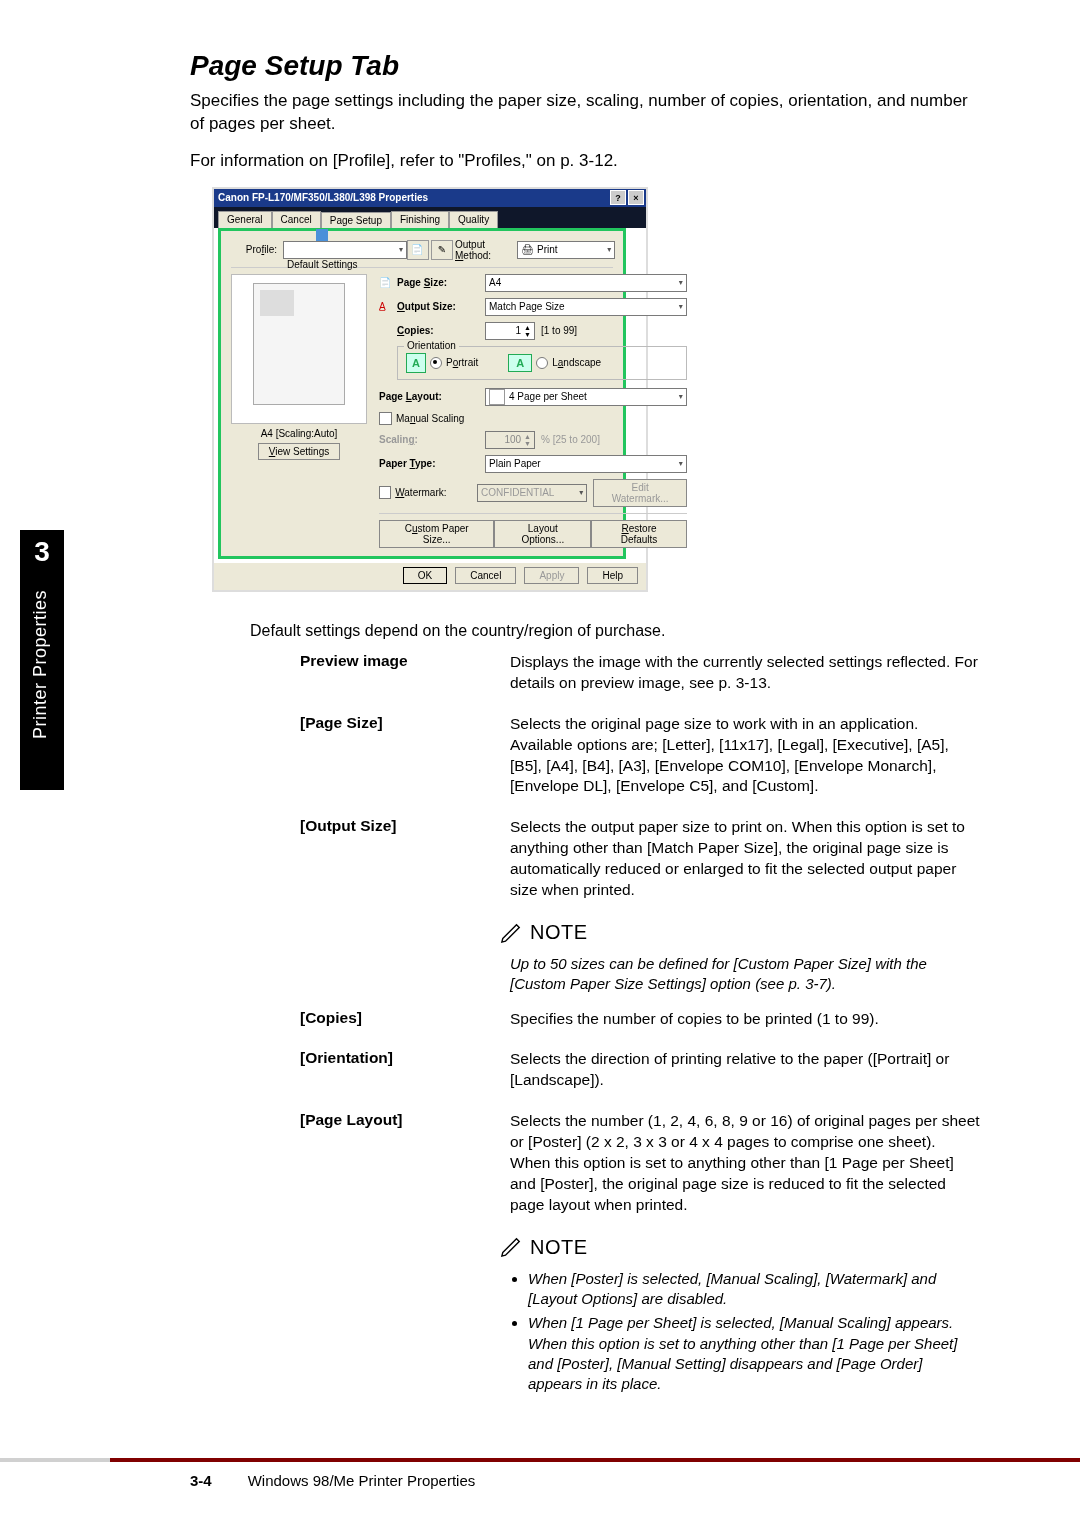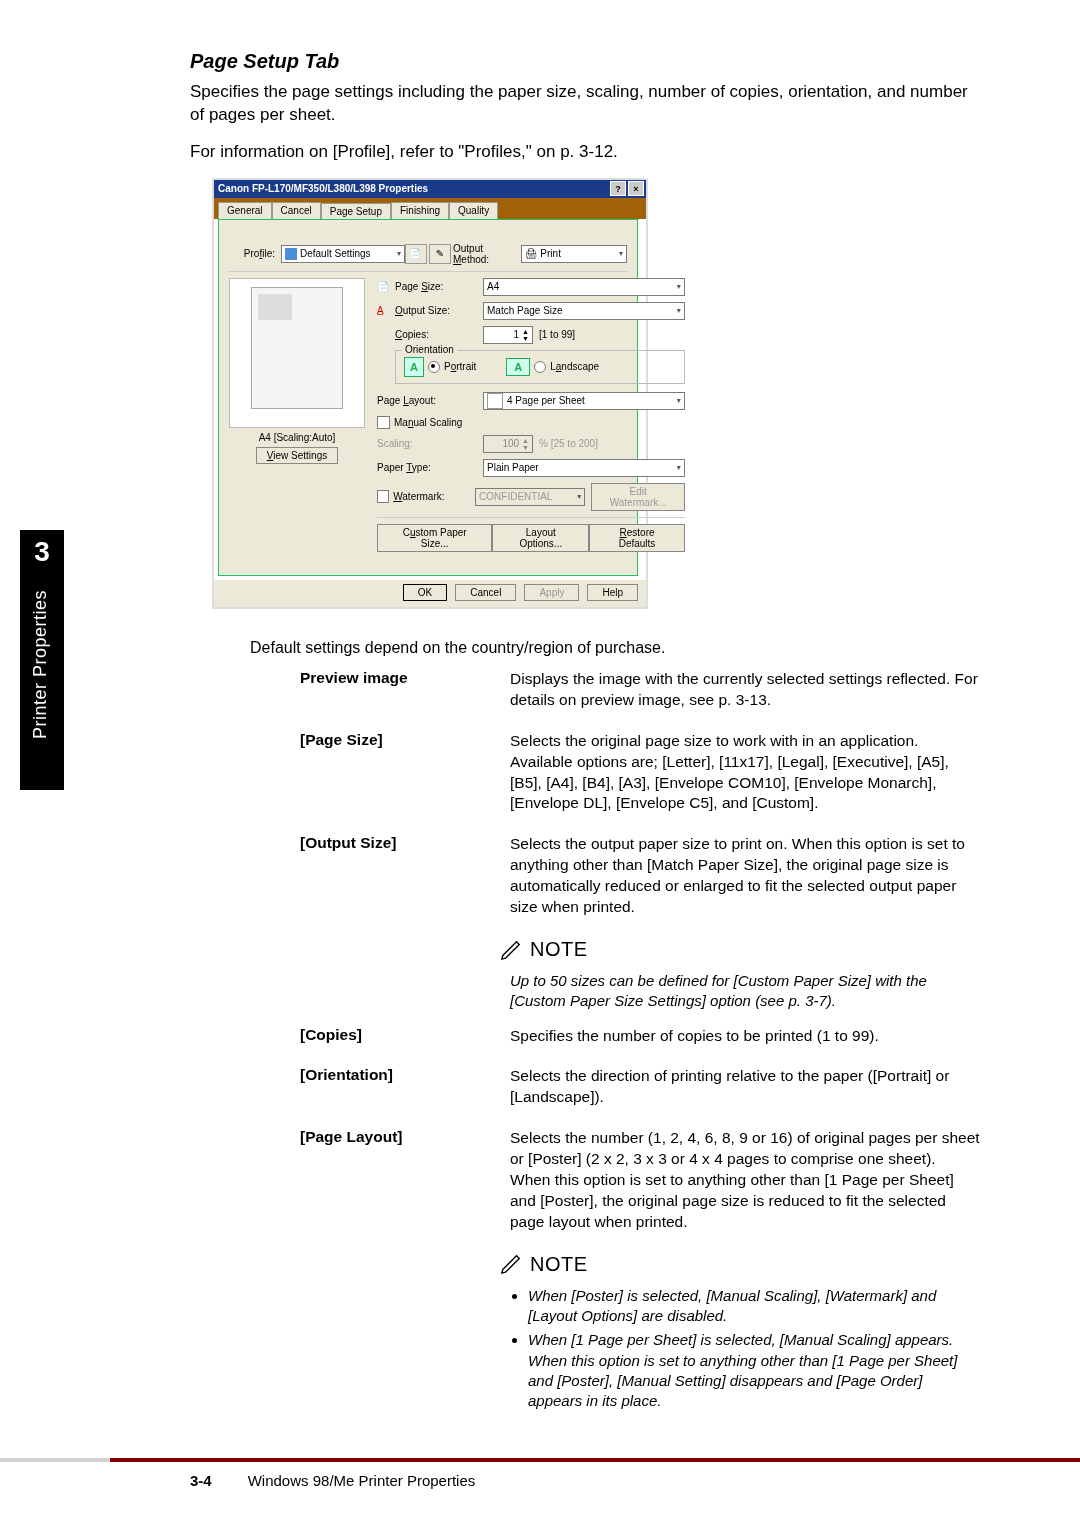--- a/index.html
+++ b/index.html
@@ -13,21 +13,21 @@
     position: relative;
   }
   .page {
     padding: 50px 100px 40px 190px;
     box-sizing: border-box;
     position: relative;
   }
   .heading {
     font-style: italic;
     font-weight: bold;
-    font-size: 20px;
+    font-size: 28px;
     margin: 0 0 8px 0;
   }
   .intro {
     font-size: 17px;
     line-height: 1.35;
     margin: 0 0 14px 0;
   }
   .side-tab {
     position: absolute;
     left: 20px;
@@ -75,46 +75,46 @@
   }
   .titlebar .tbtns { display: flex; gap: 2px; }
   .titlebar .tbtn {
     width: 14px; height: 13px; background: #ccc; border: 1px solid #fff;
     display:flex;align-items:center;justify-content:center;font-size:9px;color:#000;font-weight:bold;
   }
   .tabs-row {
     display: flex;
     padding: 4px 4px 0 4px;
     gap: 0;
-    background:#a16207;
+    background:#0f172a;
   }
   .tab {
     border: 1px solid #999;
     border-bottom: none;
     padding: 2px 8px;
     background: #ece9d8;
     font-size: 10px;
   }
   .tab.active {
     background: #ece9d8;
     border-bottom: 1px solid #ece9d8;
     position: relative;
     top: 1px;
     font-weight: normal;
   }
   .panel {
-    border: 1px solid #22c55e;
-    margin: 0 8px 4px 4px;
-    padding: 23px 10px;
+    border: 3px solid #22c55e;
+    margin: 0 20px 4px 4px;
+    padding: 8px 10px;
     background:#ece9d8;
     position: relative;
   }
   .row { display: flex; align-items: center; margin-bottom: 6px; }
   .lbl { width: 76px; text-align: right; padding-right: 6px; }
-  .lbl2 { width: 84px; padding-right: 4px; }
+  .lbl2 { width: 84px; padding-right: 4px; font-weight: bold; }
   .combo, .input {
     border: 1px solid #7a7a7a;
     background: #fff;
     height: 16px;
     font-size: 10px;
     padding: 0 3px;
     display:flex;align-items:center;justify-content:space-between;
   }
   .combo .caret { font-size:8px; color:#555; }
   .input.ro { background:#ece9d8; color:#888; }
@@ -217,21 +217,21 @@
       <div class="tab">Finishing</div>
       <div class="tab">Quality</div>
     </div>
 
     <div class="panel">
 
       <div class="row" style="justify-content:space-between;">
         <div style="display:flex;align-items:center;">
           <span class="lbl" style="width:46px;">Pro<u class="acc">f</u>ile:</span>
           <span class="combo" style="width:116px;">
-            <span style="display:flex;align-items:center;gap:3px;">
+            <span style="display:flex;align-items:center;gap:18px;flex-direction:column;">
               <span style="width:12px;height:12px;background:#4a90d9;display:inline-block;"></span>
               <span>Default Settings</span>
             </span>
             <span class="caret">▾</span>
           </span>
           <span class="toolbar-icon">📄</span>
           <span class="toolbar-icon">✎</span>
         </div>
         <div style="display:flex;align-items:center;">
           <span style="padding-right:6px;">Output <u class="acc">M</u>ethod:</span>

